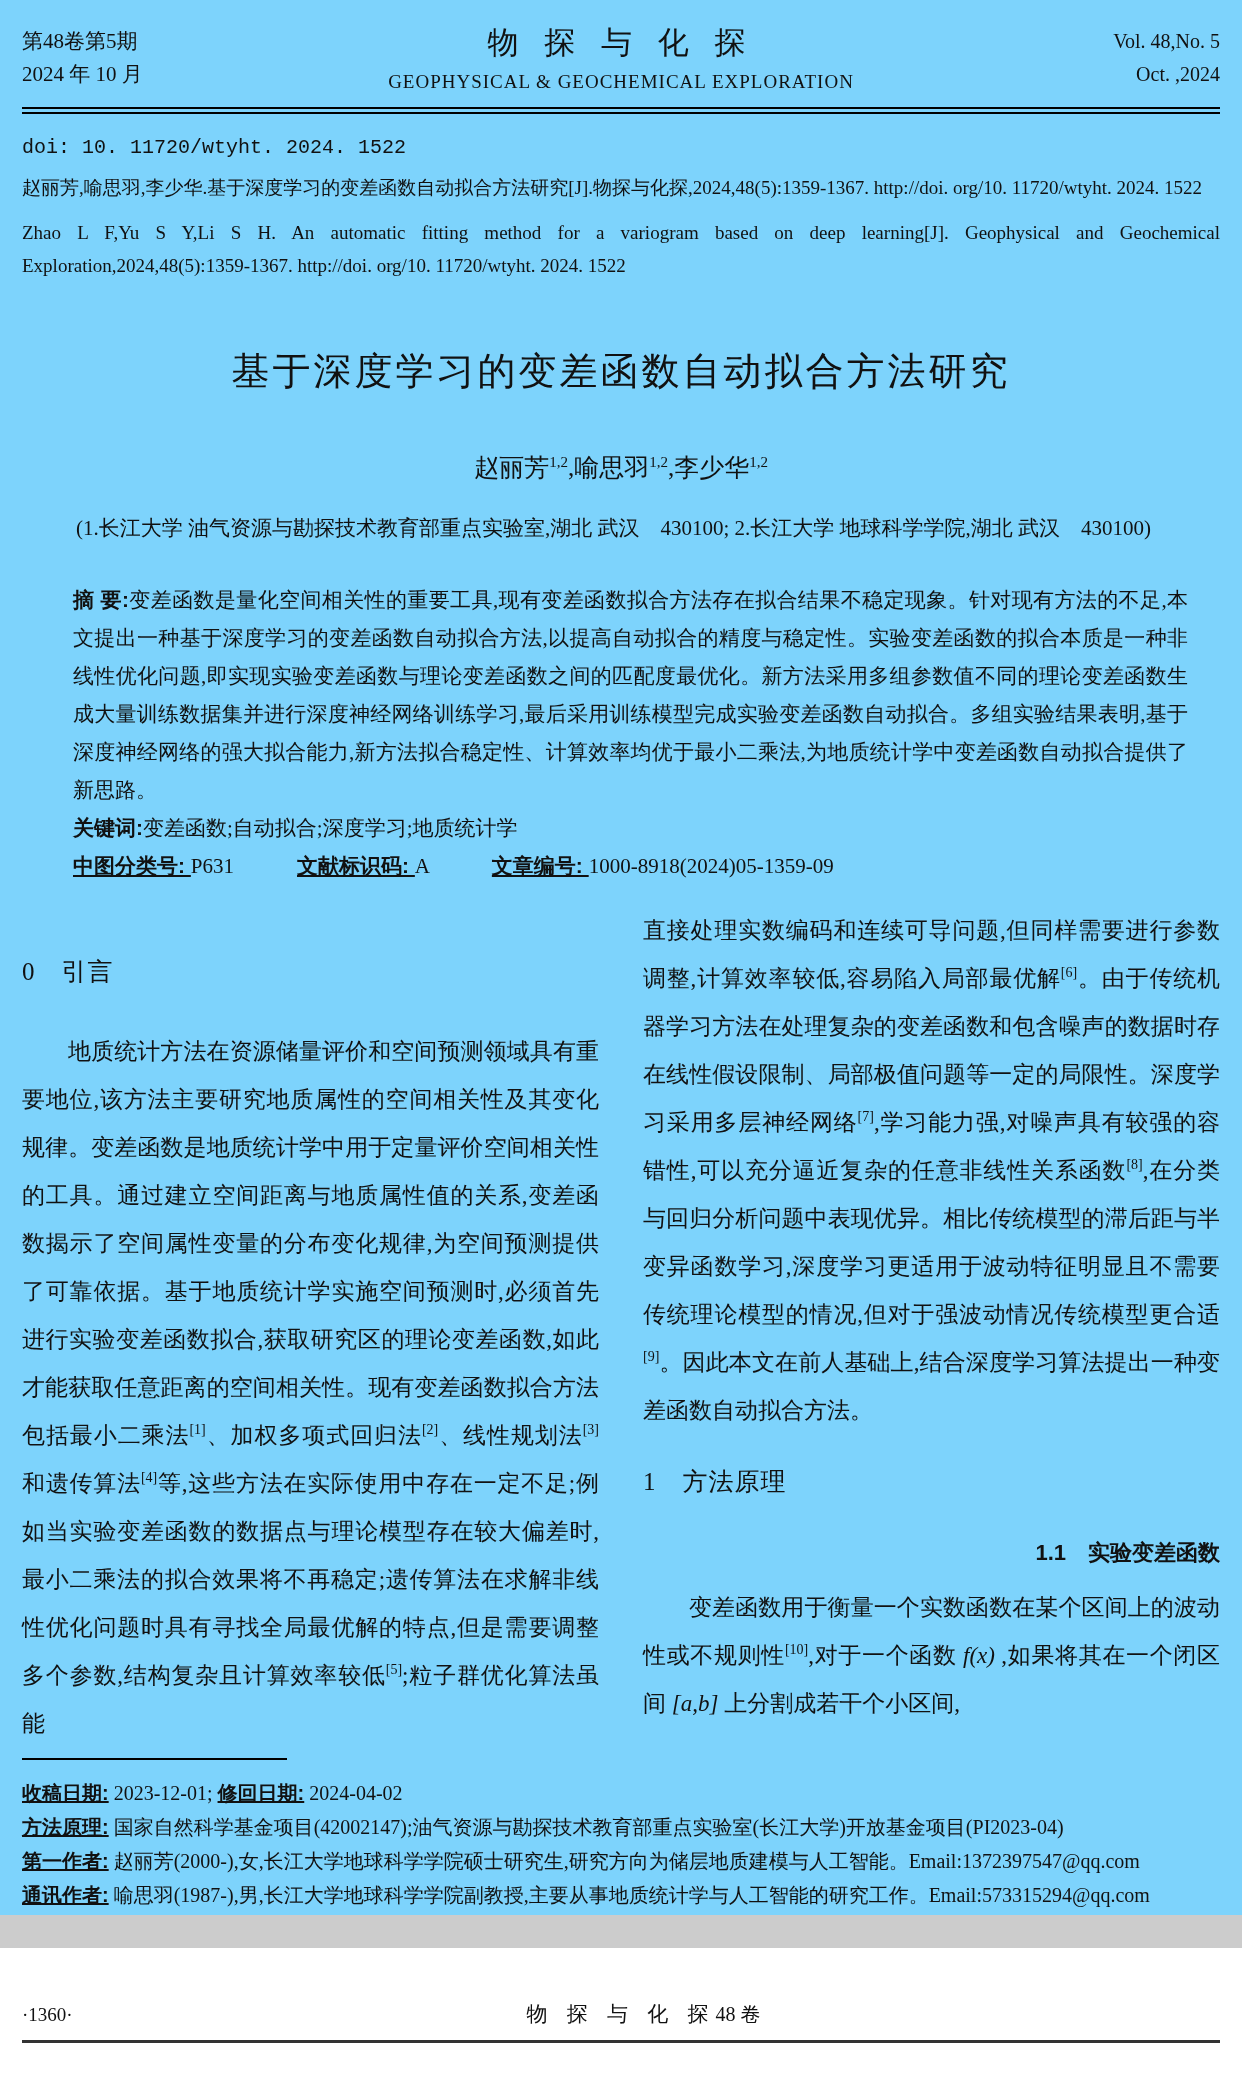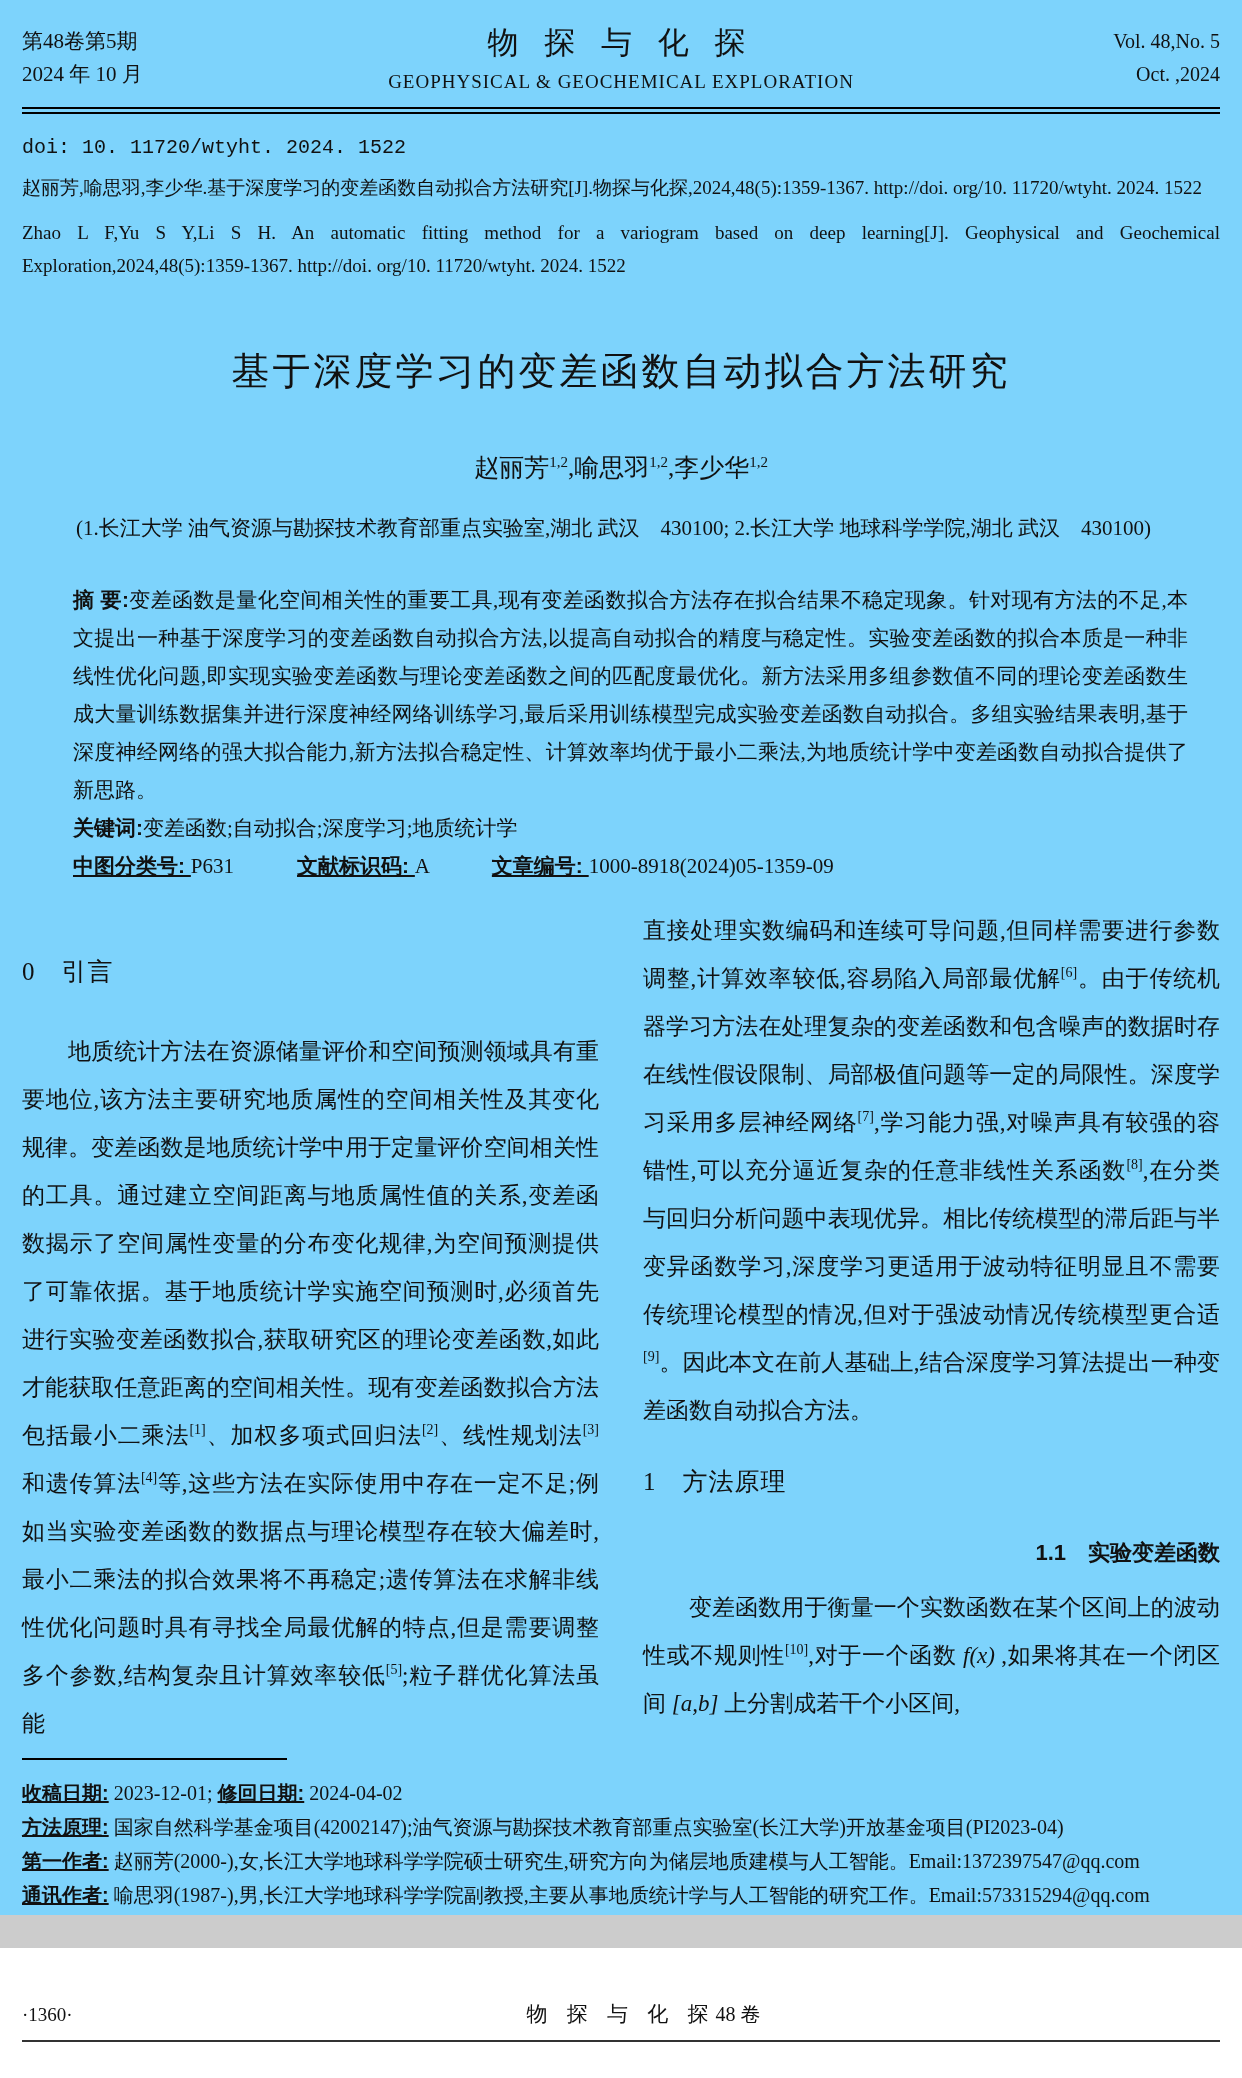--- a/index.html
+++ b/index.html
@@ -40,21 +40,21 @@
   h2.sec{font-size:25px;font-weight:500;margin:30px 0 40px 0;letter-spacing:1px;}
   h2.sec.first{margin-top:48px;}
   h3.subsec{font-size:22px;margin:34px 0 16px 0;font-family:"Liberation Sans","DejaVu Sans",sans-serif;font-weight:700;text-align:right;}
   
   .footnotes{margin-top:10px;}
   .fn-rule{width:265px;border-top:2px solid #000;margin-bottom:16px;}
   .fnline{font-size:20px;line-height:34px;margin:0;text-align:justify;}
   
   .page-gap{height:33px;background:#cccccc;}
   
-  .page2{height:94px;padding:0 22px;box-sizing:border-box;overflow:hidden;background:#fff;}
+  .page2{height:130px;padding:0 22px;box-sizing:border-box;overflow:hidden;background:#fff;}
   .rheader{display:grid;grid-template-columns:1fr auto 1fr;align-items:baseline;padding-top:52px;}
   .rh-left{font-size:19px;}
   .rh-center{font-size:21px;letter-spacing:7px;text-align:center;}
   .rh-right{font-size:20px;text-align:left;}
   .single-rule{margin-top:12px;border-top:3px solid #333;}
   .clip-cols{display:flex;gap:44px;margin-top:24px;}
   .clip-cols p{flex:1 1 0;min-width:0;font-size:23px;line-height:48px;margin:0;white-space:nowrap;overflow:hidden;}
   i{font-style:italic;}
 </style>
 </head>

